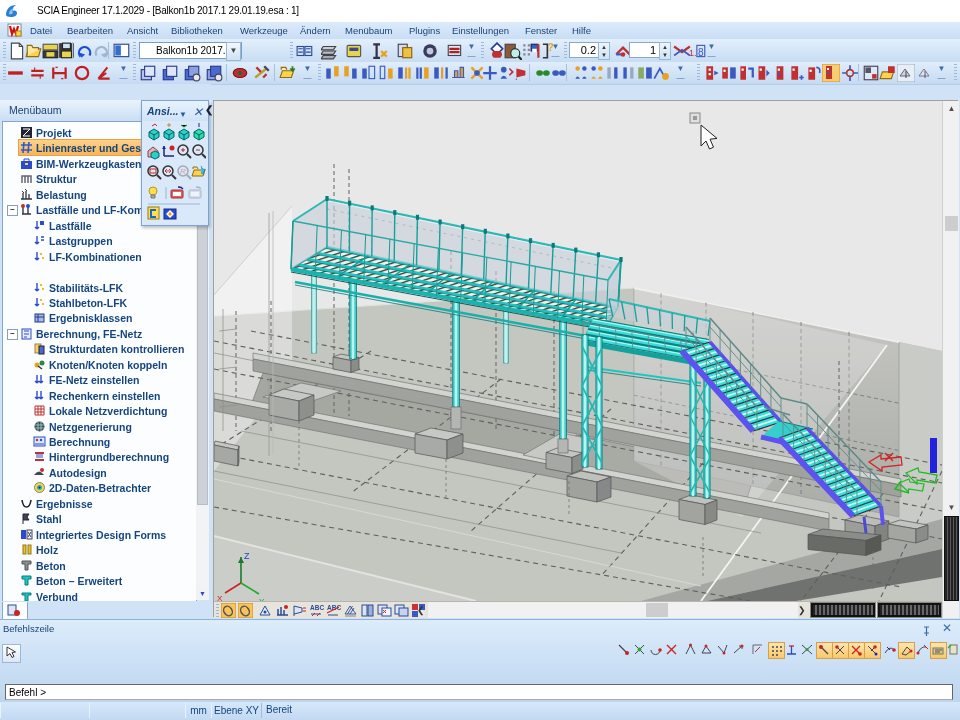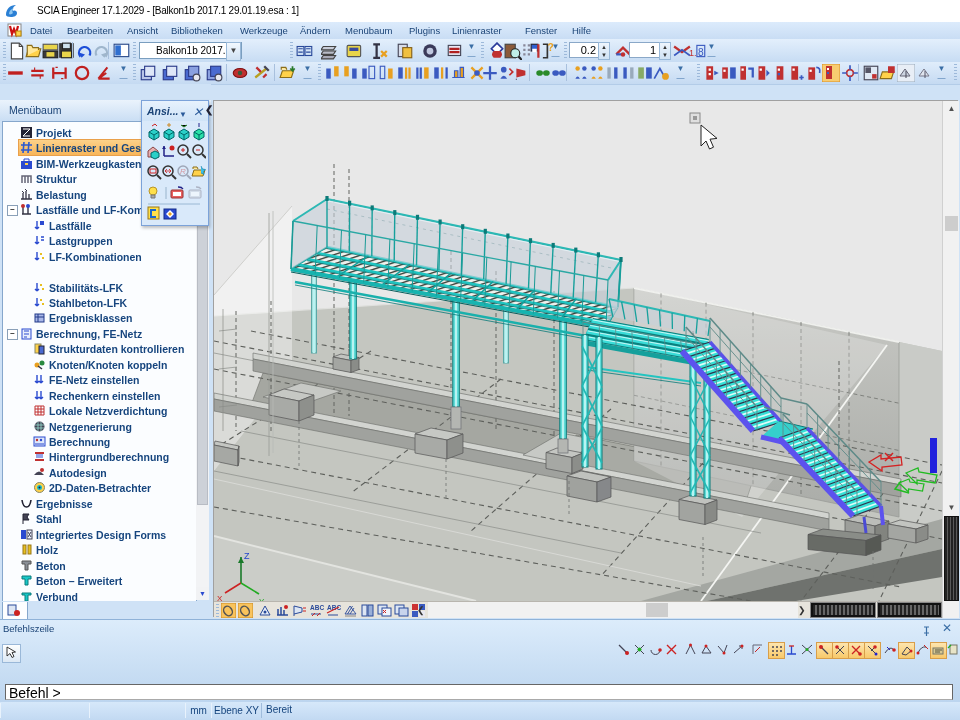--- a/index.html
+++ b/index.html
@@ -35,21 +35,21 @@
 .expm{position:absolute;width:9px;height:9px;top:3px;background:#fff;border:1px solid #8aa0b8;font-size:8px;line-height:7px;text-align:center;color:#333;}
 #vsb{position:absolute;top:37px;left:196px;width:13px;height:479px;background:#f2f3f5;}
 #tabs{position:absolute;top:517px;left:0;width:211px;height:19px;background:#cfe2f6;}
 #tab1{position:absolute;left:2px;top:1px;width:24px;height:17px;background:#fdfeff;border:1px solid #86a7cc;border-top:none;}
 
 #vp{top:100px;left:213px;width:745px;height:517px;background:#e8e8e8;border-top:1px solid #a0a0a0;border-left:1px solid #a0a0a0;box-sizing:border-box;}
 #vpsvg{position:absolute;top:0;left:0;}
 
 #cmd{top:619px;left:0;width:960px;height:83px;background:linear-gradient(#dcecfb,#bcd5ef);border-top:1px solid #8fb2d8;}
 #cmdh{position:absolute;left:3px;top:3px;color:#1a4376;font-size:9.5px;}
-#cmdinput{position:absolute;left:5px;top:64px;width:948px;height:16px;background:#fff;border:1px solid #666;border-bottom-color:#aaa;font-size:14px;line-height:16px;padding-left:3px;color:#000;box-sizing:border-box;}
+#cmdinput{position:absolute;left:5px;top:64px;width:948px;height:16px;background:#fff;border:1px solid #666;border-bottom-color:#aaa;font-size:10px;line-height:16px;padding-left:3px;color:#000;box-sizing:border-box;}
 
 #status{top:702px;left:0;width:960px;height:18px;background:linear-gradient(#d6e8fa,#c2d9f2);font-size:10px;color:#16457e;padding-left:17px;}
 #status .cell{position:absolute;top:1px;height:15px;line-height:15px;border-right:1px solid #9fbcdc;border-left:1px solid #e8f2fc;}
 .gsq{position:absolute;right:0;top:1px;width:14px;height:17px;background:#27ae46;color:#fff;font-size:11px;text-align:center;line-height:17px;font-weight:bold;}
 
 #pal{top:100px;left:141px;width:66px;height:124px;background:#d9e9fa;border:1px solid #7ba2d9;box-shadow:1px 2px 3px rgba(0,0,0,0.25);font-style:italic;}
 #palt{position:absolute;top:0;left:0;width:100%;height:20px;background:linear-gradient(#e7f2fd,#cfe3f7);color:#1a4376;font-weight:bold;font-size:10.5px;line-height:20px;padding-left:5px;box-sizing:border-box;}
 </style>
 </head>
 <body>
@@ -68,21 +68,21 @@
         <rect x="9" y="8" width="5" height="5" fill="#ffd24a" stroke="#b8860b"></rect>
       </svg>
   <span class="mi" style="left:30px">Datei</span>
   <span class="mi" style="left:67px">Bearbeiten</span>
   <span class="mi" style="left:127px">Ansicht</span>
   <span class="mi" style="left:171px">Bibliotheken</span>
   <span class="mi" style="left:240px">Werkzeuge</span>
   <span class="mi" style="left:300px">Ändern</span>
   <span class="mi" style="left:345px">Menübaum</span>
   <span class="mi" style="left:409px">Plugins</span>
-  <span class="mi" style="left:452px">Linienraster</span>
+  <span class="mi" style="left:452px">Einstellungen</span>
   <span class="mi" style="left:525px">Fenster</span>
   <span class="mi" style="left:572px">Hilfe</span>
  </div>
  <div class="abs" id="tb1">
   <div class="hnd" style="left:3px;top:3px;height:17px"></div>
   <svg class="ic" style="left:8px;top:3px" viewBox="0 0 16 16">
         <path d="M3 1 h7 l3 3 v11 h-10 z" fill="#fff" stroke="#444"></path>
         <path d="M10 1 v3 h3" fill="none" stroke="#444"></path>
       </svg>
   <svg class="ic" style="left:25px;top:3px" viewBox="0 0 16 16">

